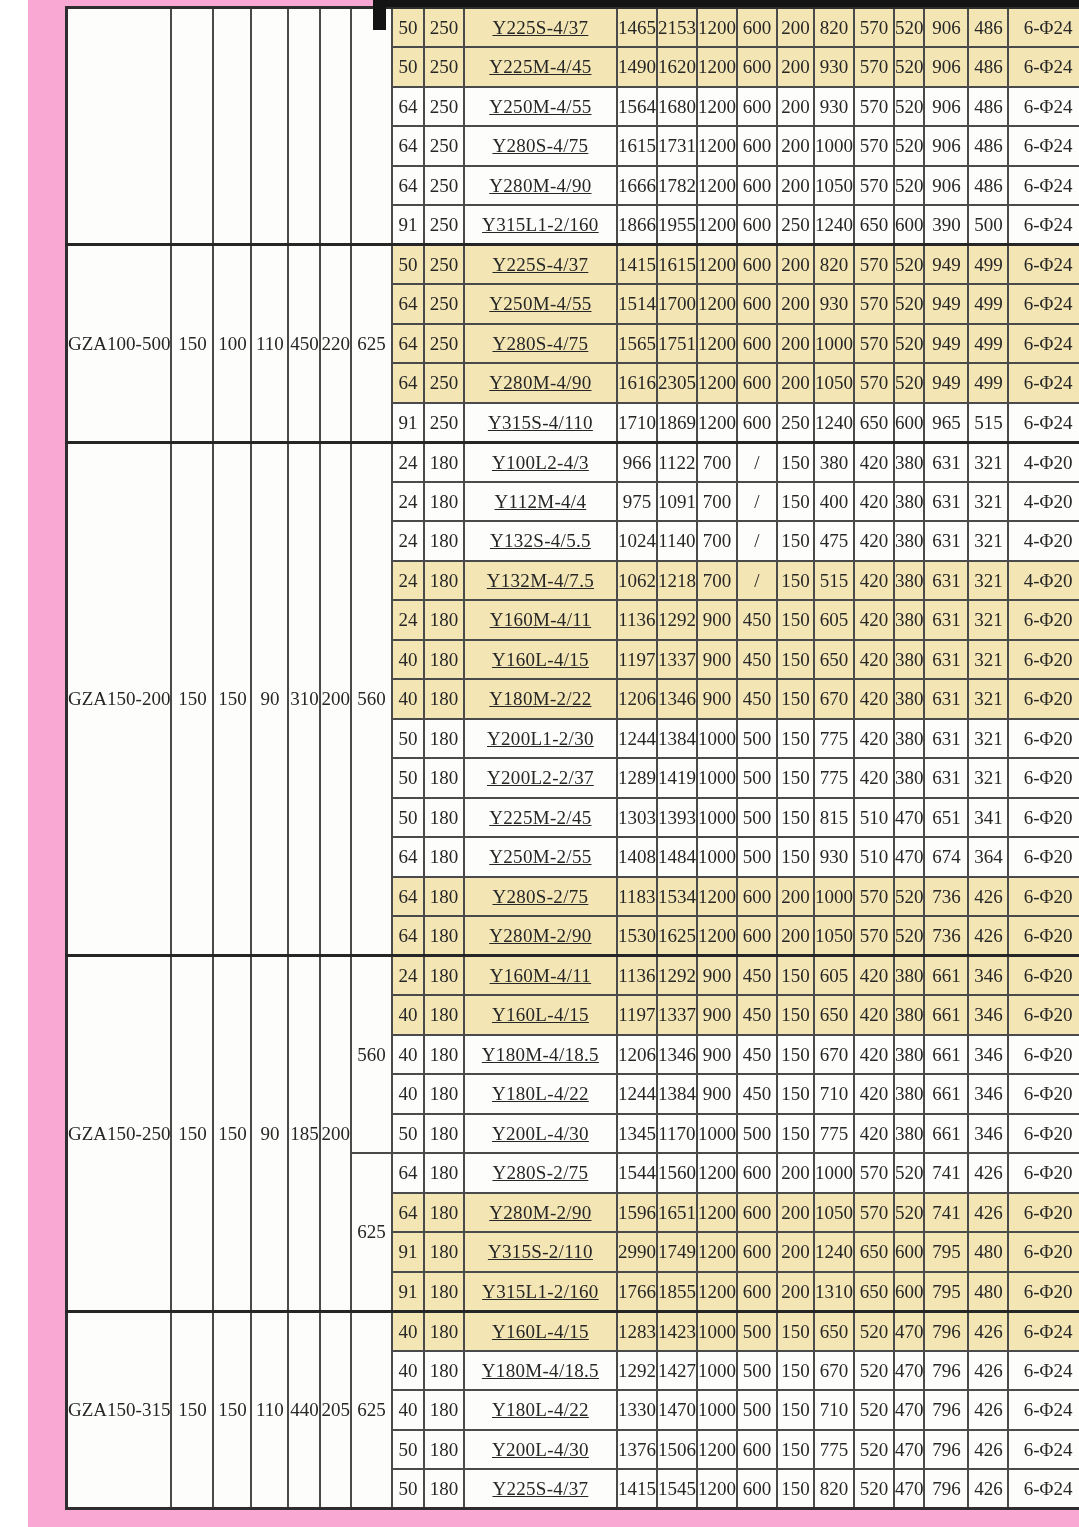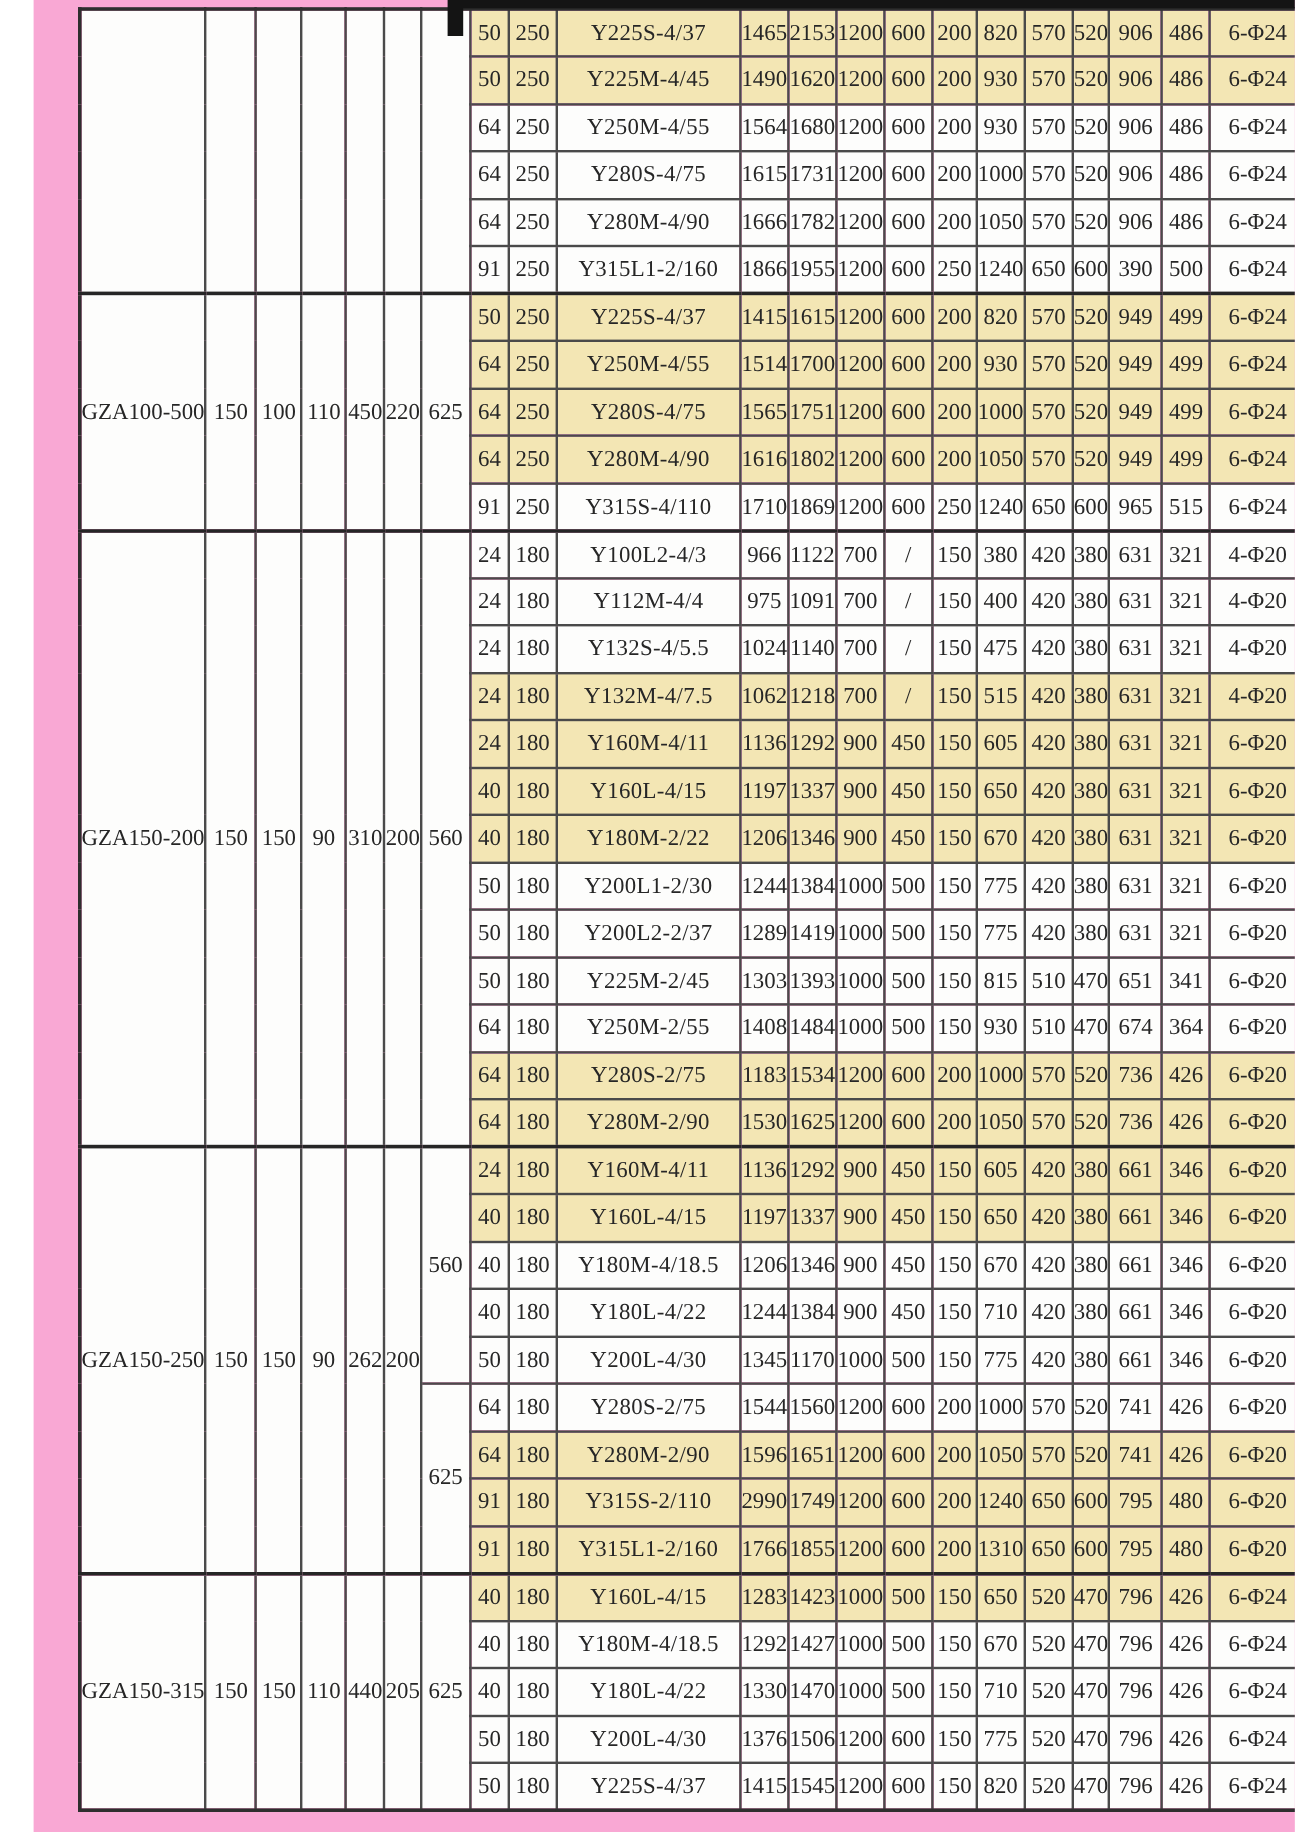--- a/index.html
+++ b/index.html
@@ -29,21 +29,21 @@
     vertical-align:middle;
     font-size:19px;
     color:#262626;
     line-height:1;
     white-space:nowrap;
     overflow:hidden;
     background:#fdfdfc;
   }
   table.spec td.hl { background:#f3e6b4; }
   table.spec tr.group-start td { border-top:3px solid #262626; }
-  table.spec td.motor { letter-spacing:0.3px; }
+  table.spec td.motor { letter-spacing:0.3px;text-decoration:underline; }
   .top-bar {
     position:absolute; left:351px; top:0; width:702px; height:7px;
     background:#141414;
   }
   .top-stub {
     position:absolute; left:345px; top:0; width:13px; height:30px;
     background:#141414;
   }
 </style>
 </head>
@@ -231,21 +231,21 @@
           <td class="hl">520</td>
           <td class="hl">949</td>
           <td class="hl">499</td>
           <td class="hl">6-Φ24</td>
         </tr>
         <tr>
           <td class="hl">64</td>
           <td class="hl">250</td>
           <td class="hl motor">Y280M-4/90</td>
           <td class="hl">1616</td>
-          <td class="hl">1802</td>
+          <td class="hl">2305</td>
           <td class="hl">1200</td>
           <td class="hl">600</td>
           <td class="hl">200</td>
           <td class="hl">1050</td>
           <td class="hl">570</td>
           <td class="hl">520</td>
           <td class="hl">949</td>
           <td class="hl">499</td>
           <td class="hl">6-Φ24</td>
         </tr>
@@ -478,21 +478,21 @@
           <td class="hl">520</td>
           <td class="hl">736</td>
           <td class="hl">426</td>
           <td class="hl">6-Φ20</td>
         </tr>
         <tr class="group-start">
           <td rowspan="9">GZA150-250</td>
           <td rowspan="9">150</td>
           <td rowspan="9">150</td>
           <td rowspan="9">90</td>
-          <td rowspan="9">262</td>
+          <td rowspan="9">185</td>
           <td rowspan="9">200</td>
           <td rowspan="5">560</td>
           <td class="hl">24</td>
           <td class="hl">180</td>
           <td class="hl motor">Y160M-4/11</td>
           <td class="hl">1136</td>
           <td class="hl">1292</td>
           <td class="hl">900</td>
           <td class="hl">450</td>
           <td class="hl">150</td>

